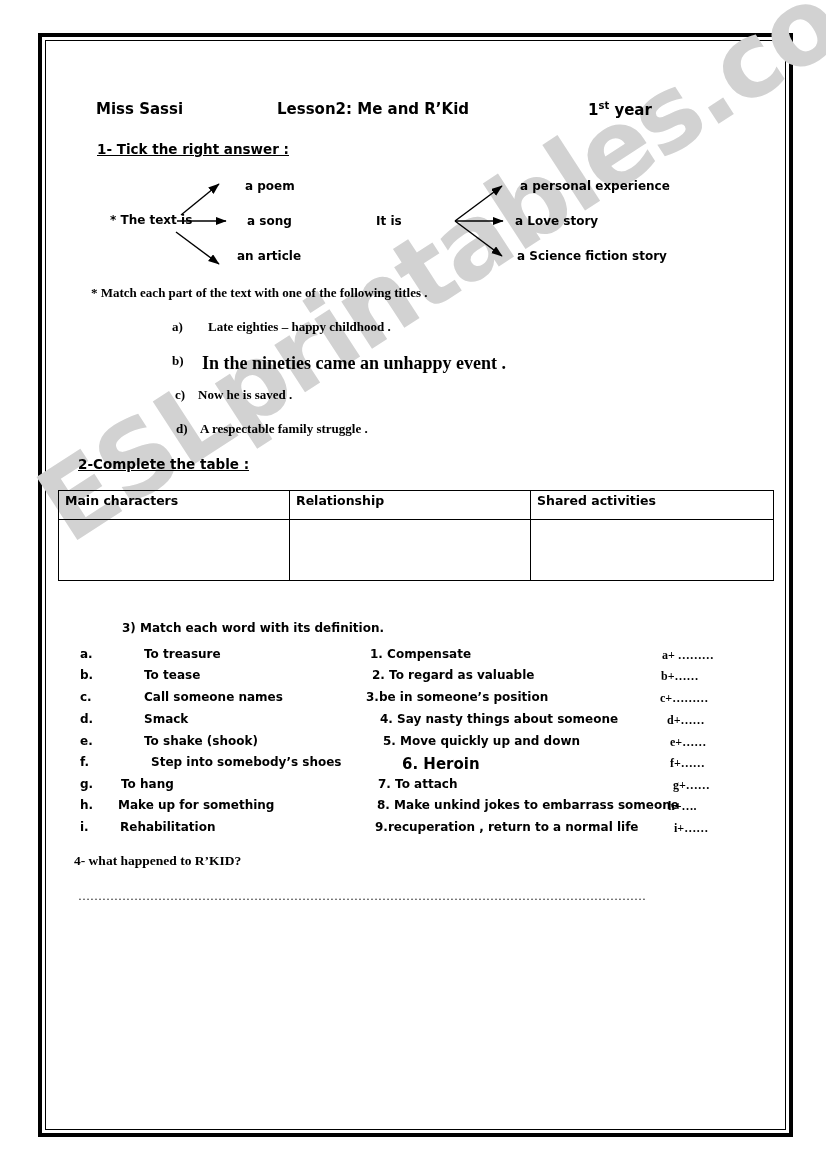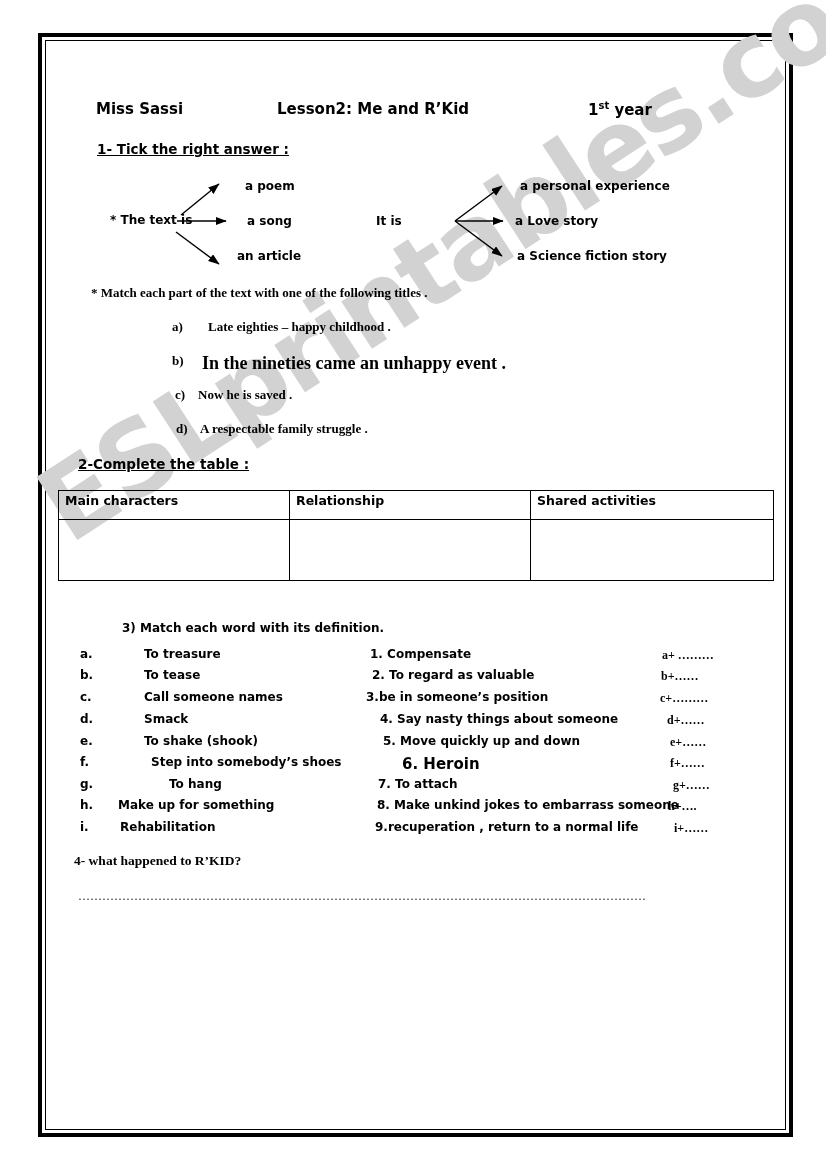--- a/index.html
+++ b/index.html
@@ -161,21 +161,21 @@
     <div class="abs sans" style="left:80px;top:712px;font-size:12px;">d.</div>
     <div class="abs sans" style="left:144px;top:712px;font-size:12px;">Smack</div>
 
     <div class="abs sans" style="left:80px;top:734px;font-size:12px;">e.</div>
     <div class="abs sans" style="left:144px;top:734px;font-size:12px;">To shake (shook)</div>
 
     <div class="abs sans" style="left:80px;top:755px;font-size:12px;">f.</div>
     <div class="abs sans" style="left:144px;top:755px;font-size:12px;margin-left:7px;">Step into somebody’s shoes</div>
 
     <div class="abs sans" style="left:80px;top:777px;font-size:12px;">g.</div>
-    <div class="abs sans" style="left:121px;top:777px;font-size:12px;margin-left:48px;">To hang</div>
+    <div class="abs sans" style="left:121px;top:777px;font-size:12px;">To hang</div>
 
     <div class="abs sans" style="left:80px;top:798px;font-size:12px;">h.</div>
     <div class="abs sans" style="left:118px;top:798px;font-size:12px;">Make up for something</div>
 
     <div class="abs sans" style="left:80px;top:820px;font-size:12px;">i.</div>
     <div class="abs sans" style="left:120px;top:820px;font-size:12px;">Rehabilitation</div>
 
     <div class="abs sans" style="left:370px;top:647px;font-size:12px;">1. Compensate</div>
     <div class="abs sans" style="left:372px;top:668px;font-size:12px;">2. To regard as valuable</div>
     <div class="abs sans" style="left:366px;top:690px;font-size:12px;">3.be in someone’s position</div>

